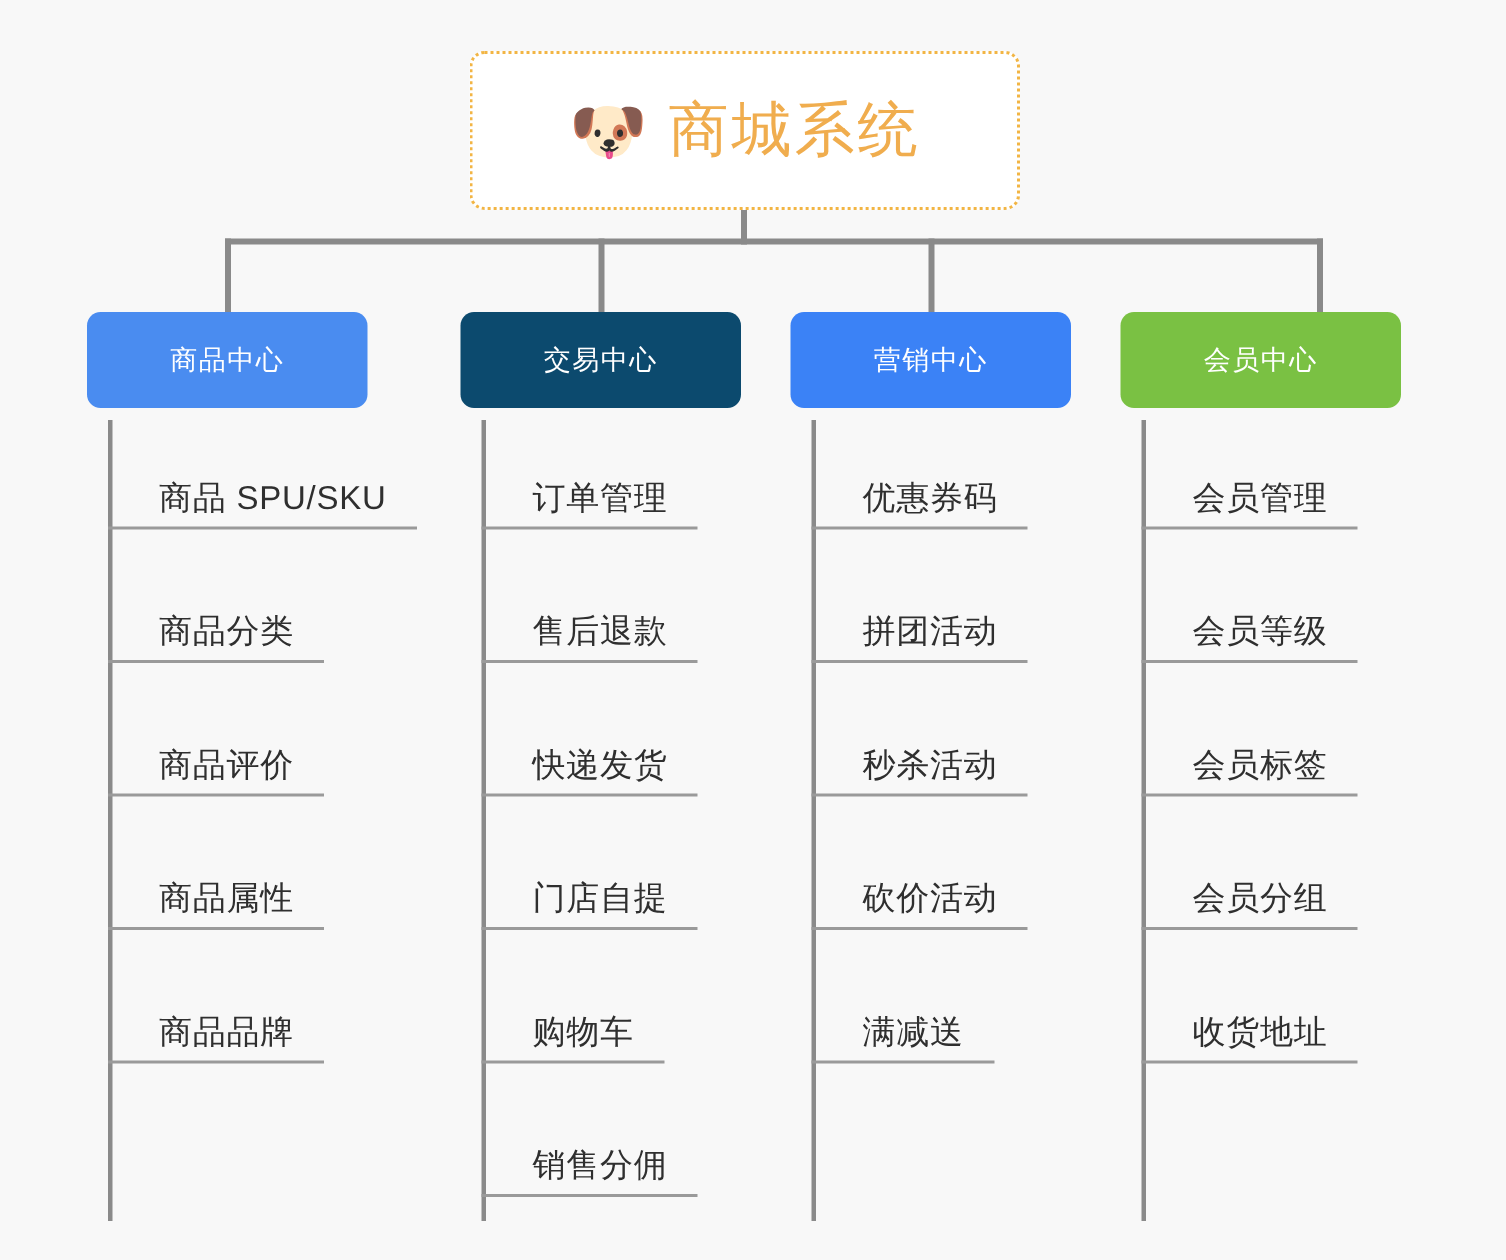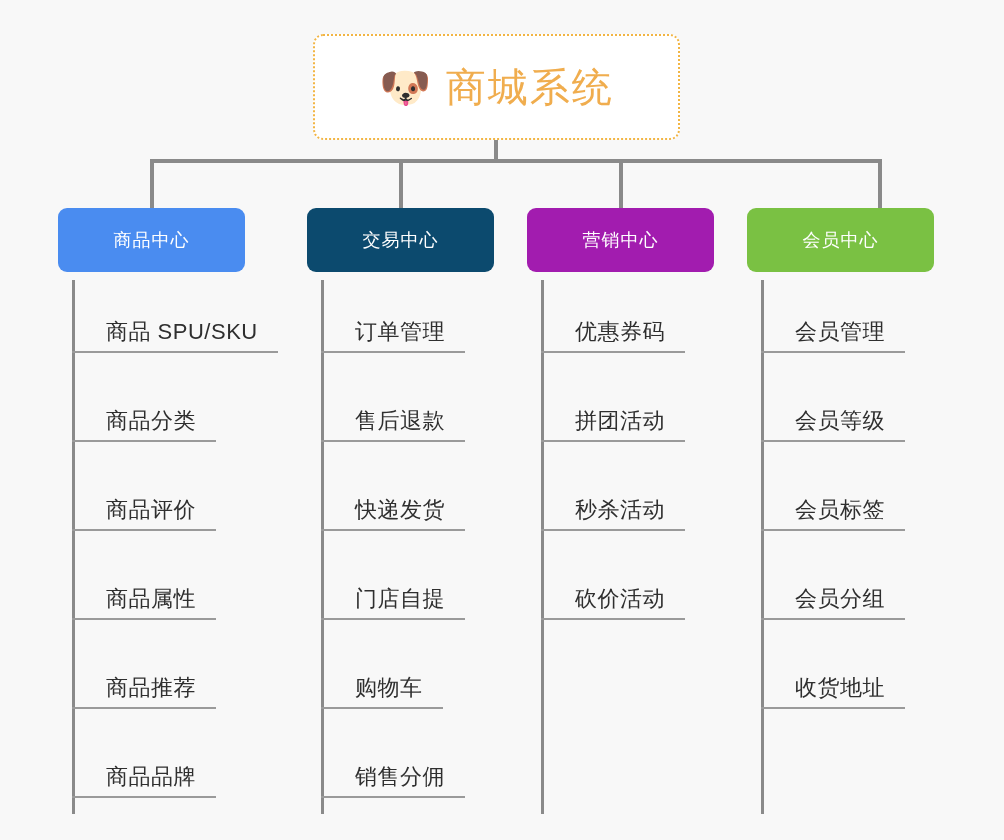--- a/index.html
+++ b/index.html
@@ -143,23 +143,20 @@
         <div class="leaf">
           <div class="leaf-inner"><span class="leaf-label">商品分类</span></div>
         </div>
         <div class="leaf">
           <div class="leaf-inner"><span class="leaf-label">商品评价</span></div>
         </div>
         <div class="leaf">
           <div class="leaf-inner"><span class="leaf-label">商品属性</span></div>
         </div>
         <div class="leaf">
-          <div class="leaf-inner"><span class="leaf-label">商品推荐</span></div>
-        </div>
-        <div class="leaf">
           <div class="leaf-inner"><span class="leaf-label">商品品牌</span></div>
         </div>
       </div>
     </div>
     <div class="column" style="left: 307px;">
       <div class="cat-box" style="background: #0c4a6e; text-align: right;">
         <span>交易中心</span>
       </div>
       <div class="trunk" style="height: 534px;"></div>
       <div class="leaf-list">
@@ -177,36 +174,39 @@
         </div>
         <div class="leaf">
           <div class="leaf-inner"><span class="leaf-label">购物车</span></div>
         </div>
         <div class="leaf">
           <div class="leaf-inner"><span class="leaf-label">销售分佣</span></div>
         </div>
       </div>
     </div>
     <div class="column" style="left: 527px;">
-      <div class="cat-box" style="background: #a21caf;">
+      <div class="cat-box" style="background: #3b82f6;">
         <span>营销中心</span>
       </div>
       <div class="trunk" style="height: 534px;"></div>
       <div class="leaf-list">
         <div class="leaf">
           <div class="leaf-inner"><span class="leaf-label">优惠券码</span></div>
         </div>
         <div class="leaf">
           <div class="leaf-inner"><span class="leaf-label">拼团活动</span></div>
         </div>
         <div class="leaf">
           <div class="leaf-inner"><span class="leaf-label">秒杀活动</span></div>
         </div>
         <div class="leaf">
           <div class="leaf-inner"><span class="leaf-label">砍价活动</span></div>
+        </div>
+        <div class="leaf">
+          <div class="leaf-inner"><span class="leaf-label">满减送</span></div>
         </div>
       </div>
     </div>
     <div class="column" style="left: 747px;">
       <div class="cat-box" style="background: rgb(122, 193, 67);">
         <span>会员中心</span>
       </div>
       <div class="trunk" style="height: 534px;"></div>
       <div class="leaf-list">
         <div class="leaf">

